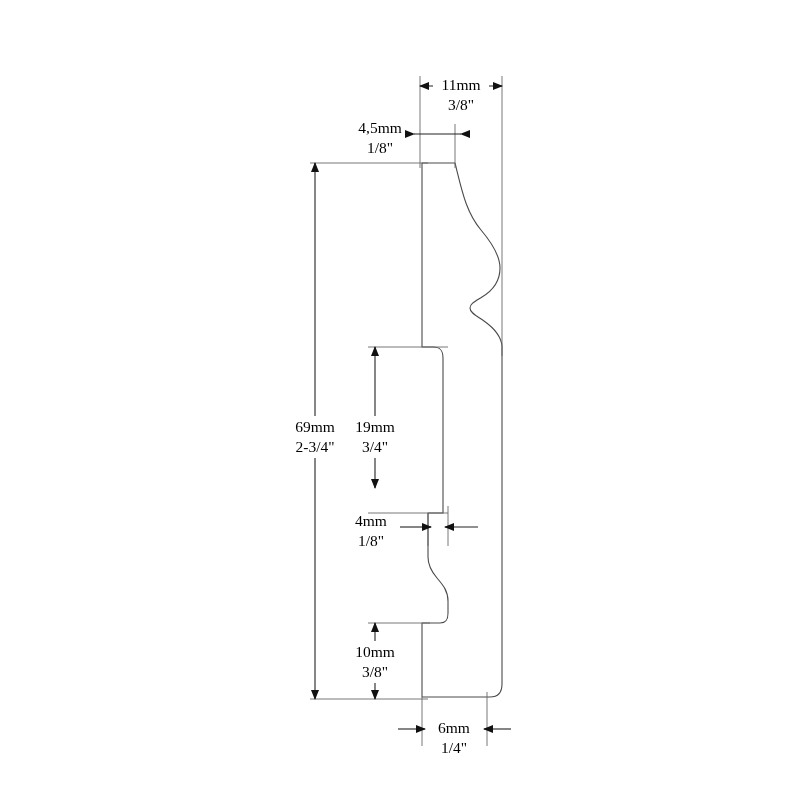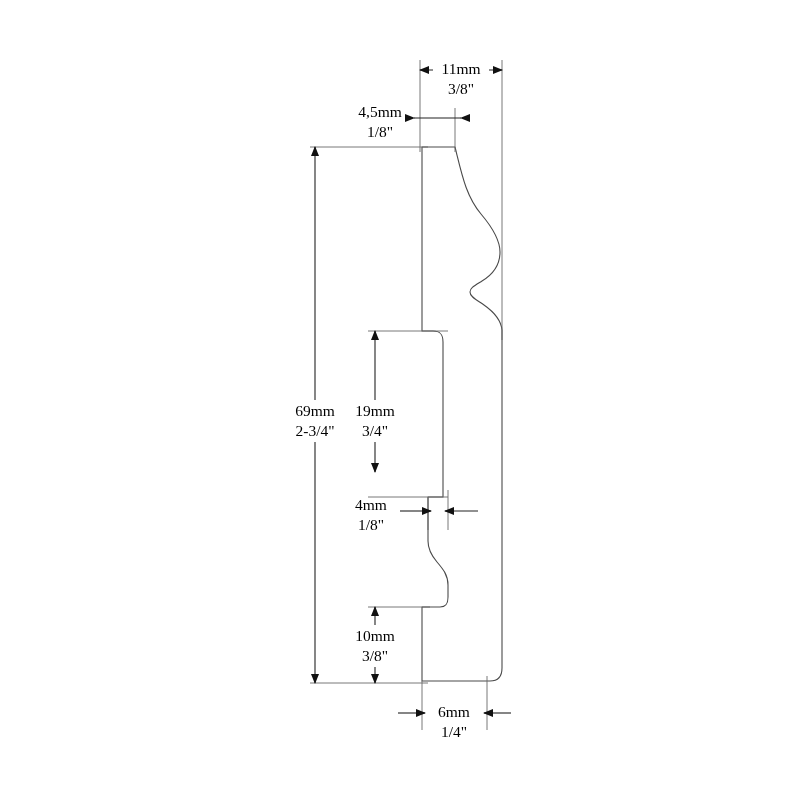--- a/index.html
+++ b/index.html
@@ -10,20 +10,21 @@
   body {
     width: 800px;
     height: 800px;
     font-family: "Liberation Serif", serif;
     overflow: hidden;
   }
   #drawing-root {
     position: relative;
     width: 800px;
     height: 720px;
+    margin-top: 16px;
   }
   svg.canvas {
     position: absolute;
     top: 0;
     left: 0;
     width: 800px;
     height: 800px;
   }
   .profile-path {
     fill: none;

